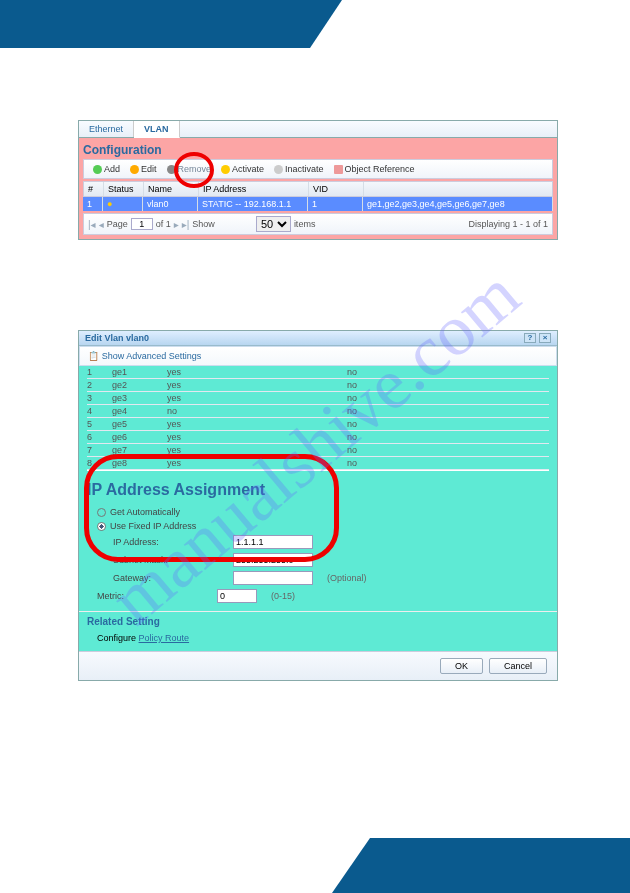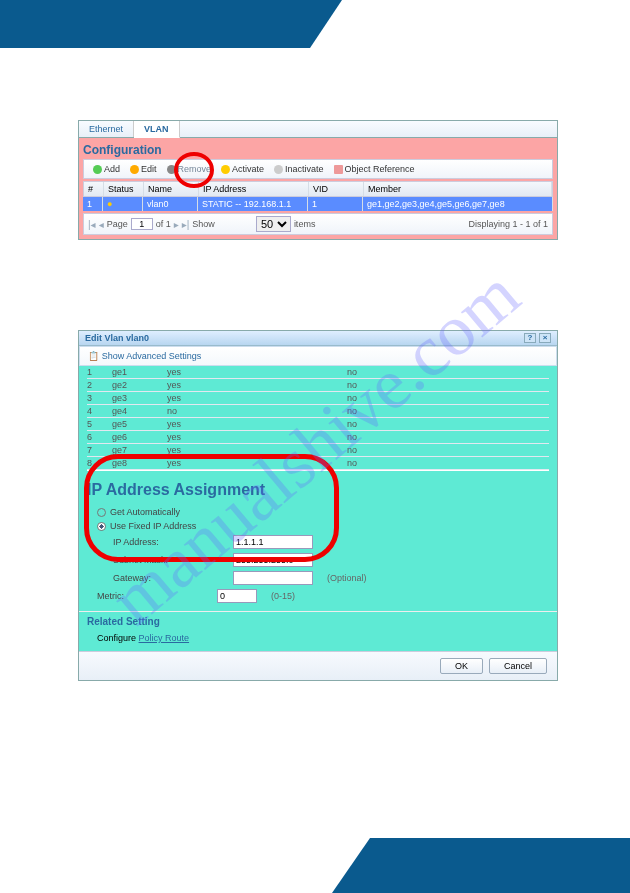--- a/index.html
+++ b/index.html
@@ -118,21 +118,20 @@
         <span class="ticon ico-ref"></span>
         <span>Object Reference</span>
       </div>
   </div>
   <div class="thead">
     <div class="c-num">#</div>
     <div class="c-status">Status</div>
     <div class="c-name">Name</div>
     <div class="c-ip">IP Address</div>
     <div class="c-vid">VID</div>
-    <div class="c-member">Member</div>
   </div>
   <div class="trow">
     <div class="c-num">1</div>
     <div class="c-status">●</div>
     <div class="c-name">vlan0</div>
     <div class="c-ip">STATIC -- 192.168.1.1</div>
     <div class="c-vid">1</div>
     <div class="c-member">ge1,ge2,ge3,ge4,ge5,ge6,ge7,ge8</div>
   </div>
   <div class="pager">

